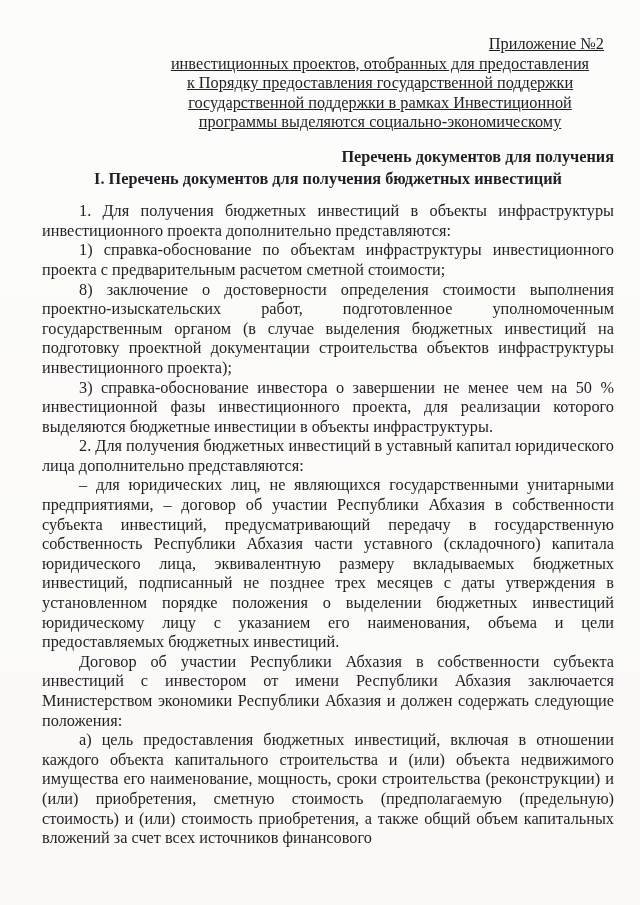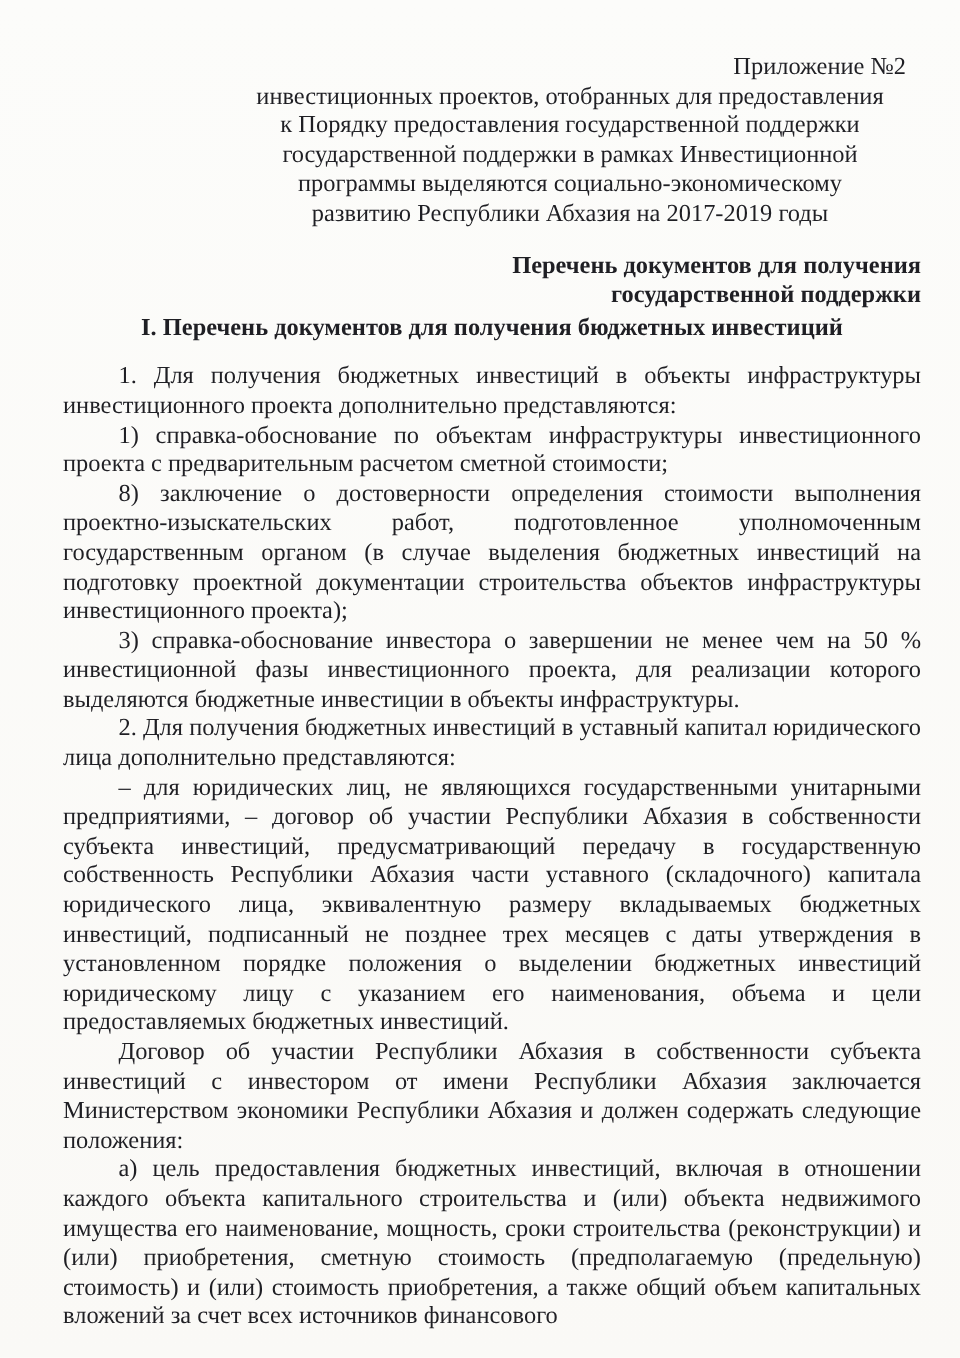--- a/index.html
+++ b/index.html
@@ -18,21 +18,21 @@
     padding: 34px 26px 18px 42px;
     font-size: 16.3px;
     line-height: 19.6px;
     background: linear-gradient(180deg, #fcfcfa 0%, #faf9f6 100%);
   }
   .appendix {
     width: 468px;
     margin-left: auto;
     text-align: center;
   }
-  .appendix-line { white-space: nowrap; }
+  .appendix-line { white-space: nowrap; text-decoration: underline; }
   .appendix-no {
     text-align: right;
     padding-right: 10px;
   }
   .doc-title {
     text-align: right;
     font-weight: 700;
     margin-top: 15px;
   }
   .section-heading {
@@ -50,26 +50,24 @@
 <body>
 
 <div class="page">
 
   <div class="appendix">
     <div class="appendix-line appendix-no">Приложение №2</div>
     <div class="appendix-line">инвестиционных проектов, отобранных для предоставления</div>
     <div class="appendix-line">к Порядку предоставления государственной поддержки</div>
     <div class="appendix-line">государственной поддержки в рамках Инвестиционной</div>
     <div class="appendix-line">программы выделяются социально-экономическому</div>
-    <div class="appendix-line">развитию Республики Абхазия на 2017-2019 годы</div>
   </div>
 
   <div class="doc-title">
     <div>Перечень документов для получения</div>
-    <div>государственной поддержки</div>
   </div>
 
   <div class="section-heading">I. Перечень документов для получения бюджетных инвестиций</div>
 
   <p class="para">1. Для получения бюджетных инвестиций в объекты инфраструктуры инвестиционного проекта дополнительно представляются:</p>
   <p class="para">1) справка-обоснование по объектам инфраструктуры инвестиционного проекта с предварительным расчетом сметной стоимости;</p>
   <p class="para">8) заключение о достоверности определения стоимости выполнения проектно-изыскательских работ, подготовленное уполномоченным государственным органом (в случае выделения бюджетных инвестиций на подготовку проектной документации строительства объектов инфраструктуры инвестиционного проекта);</p>
   <p class="para">3) справка-обоснование инвестора о завершении не менее чем на 50 % инвестиционной фазы инвестиционного проекта, для реализации которого выделяются бюджетные инвестиции в объекты инфраструктуры.</p>
   <p class="para">2. Для получения бюджетных инвестиций в уставный капитал юридического лица дополнительно представляются:</p>
   <p class="para">– для юридических лиц, не являющихся государственными унитарными предприятиями, – договор об участии Республики Абхазия в собственности субъекта инвестиций, предусматривающий передачу в государственную собственность Республики Абхазия части уставного (складочного) капитала юридического лица, эквивалентную размеру вкладываемых бюджетных инвестиций, подписанный не позднее трех месяцев с даты утверждения в установленном порядке положения о выделении бюджетных инвестиций юридическому лицу с указанием его наименования, объема и цели предоставляемых бюджетных инвестиций.</p>

